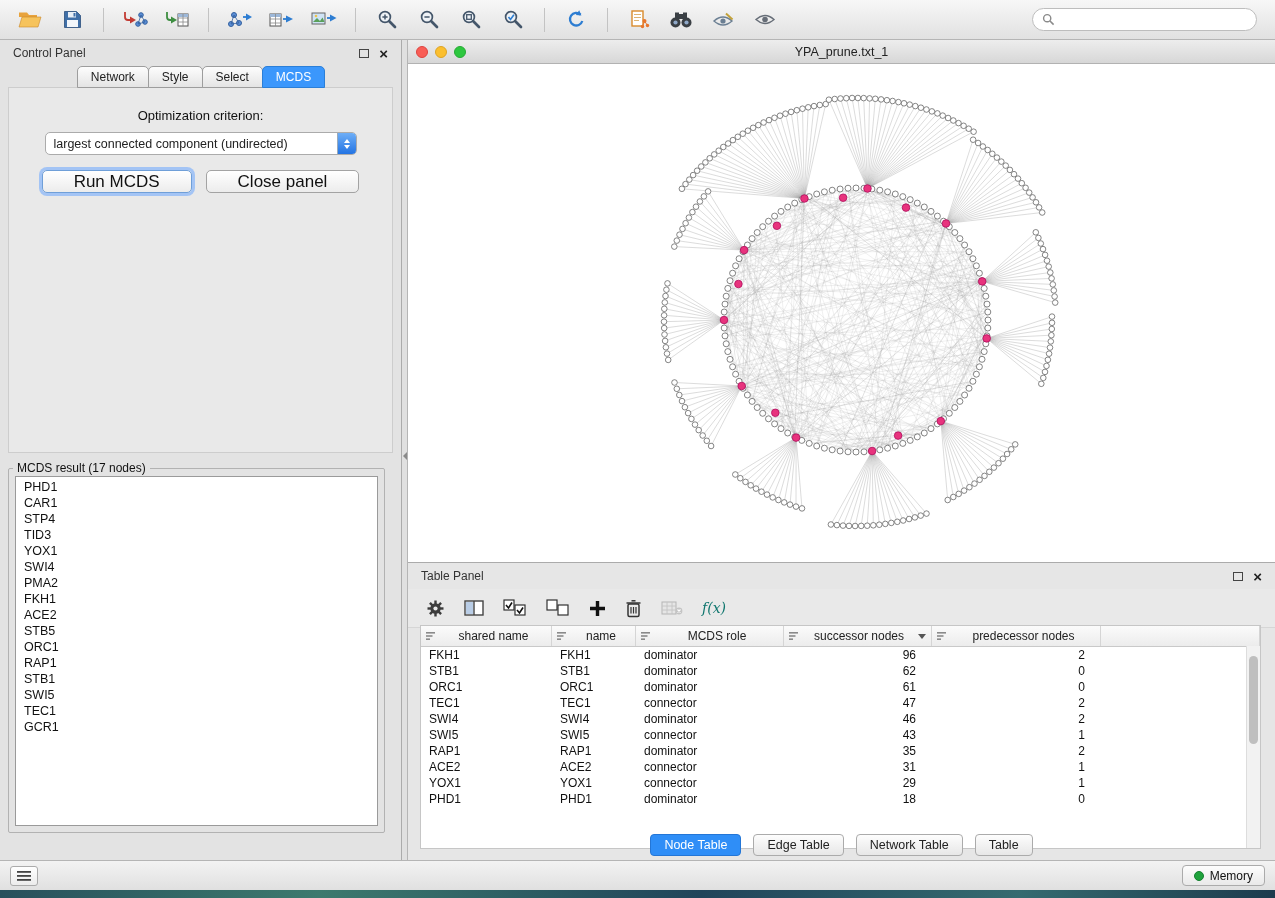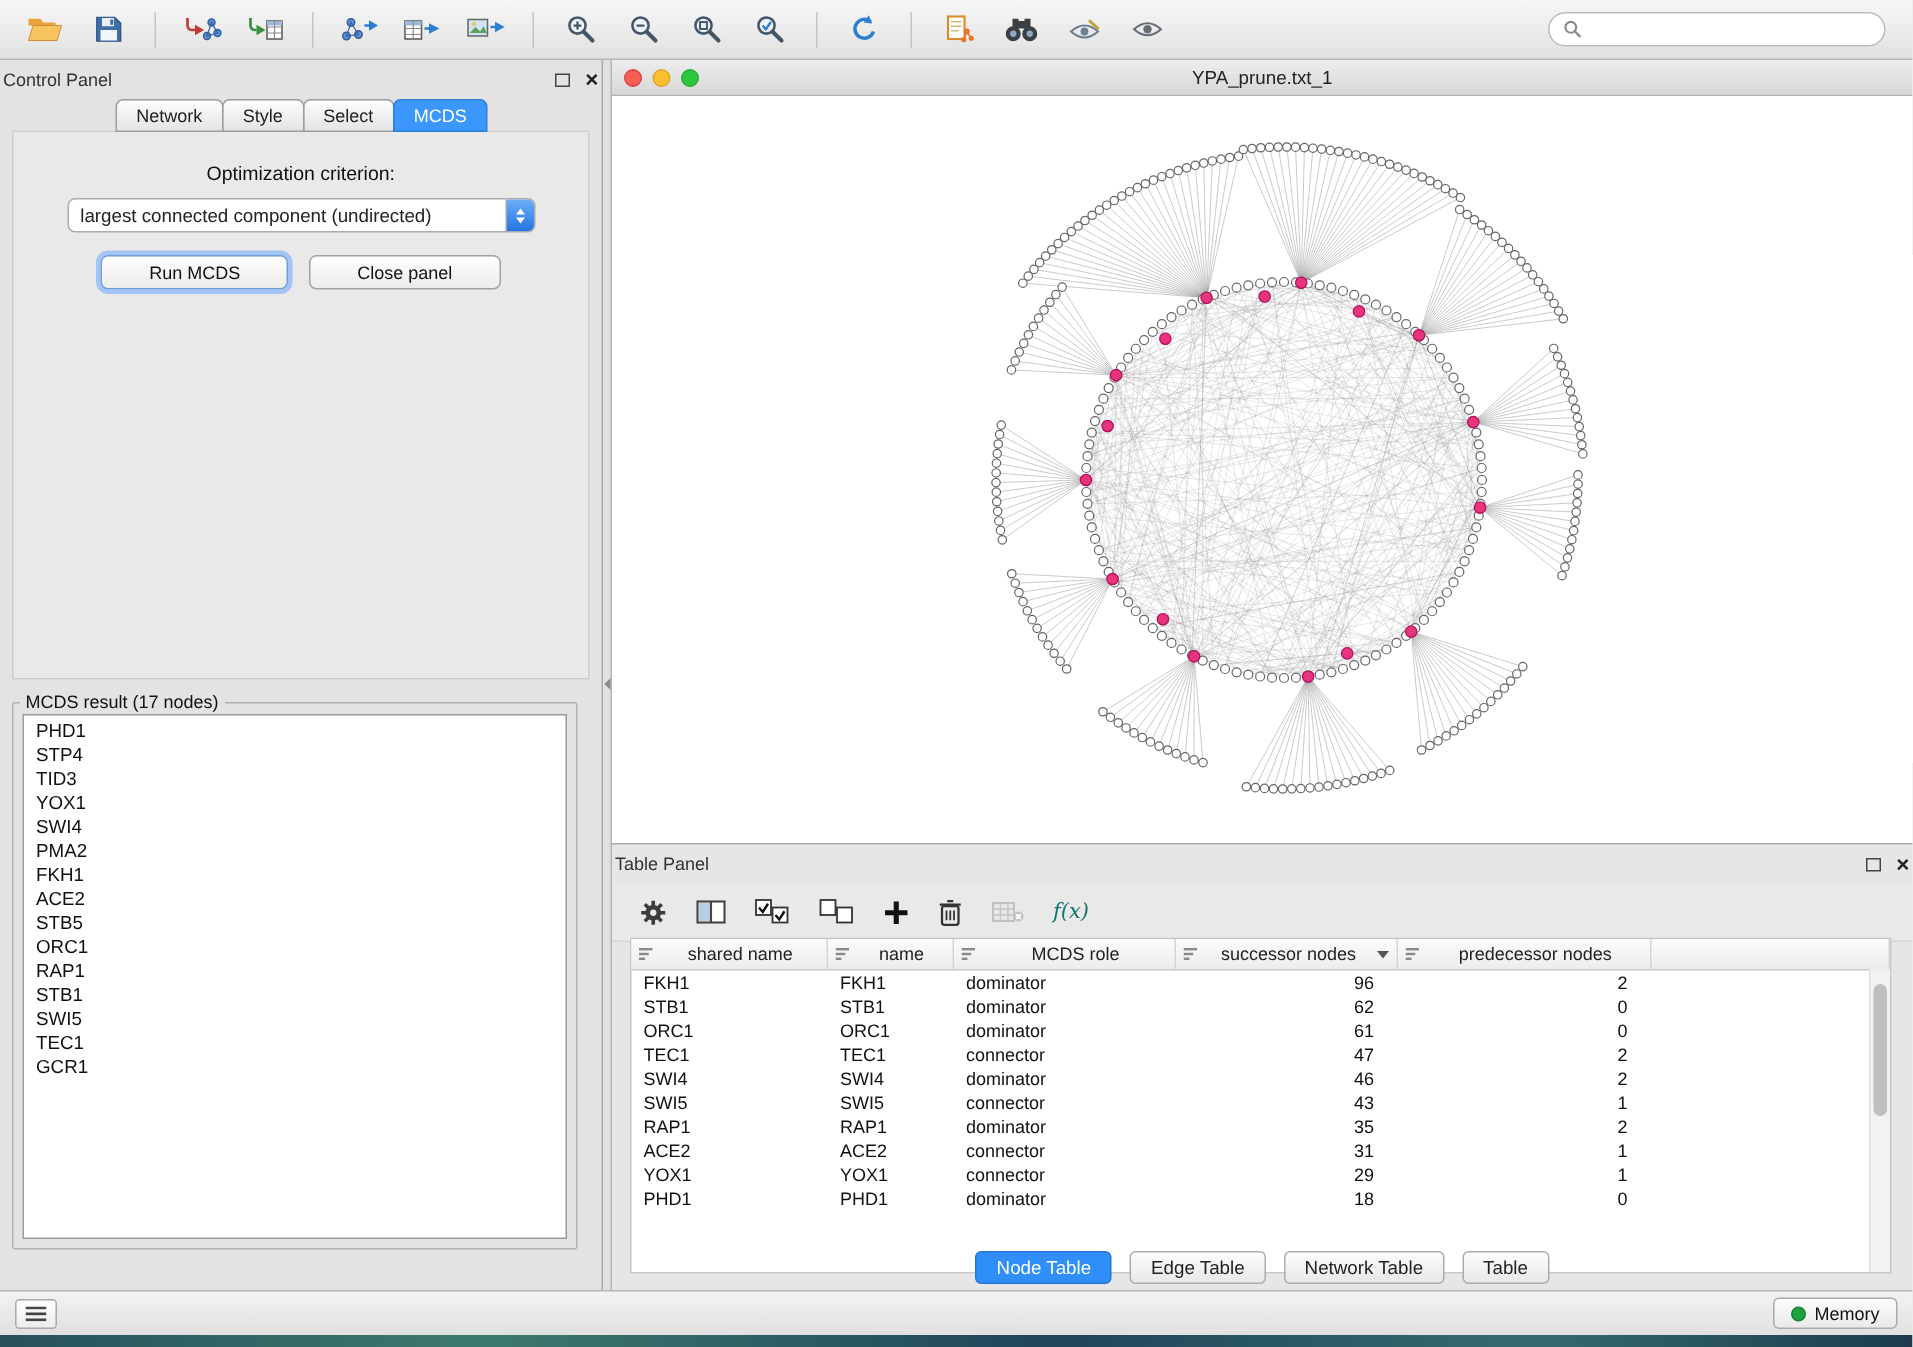--- a/index.html
+++ b/index.html
@@ -8,36 +8,36 @@
 
   
   .toolbar{position:absolute;left:0;top:0;width:100%;height:40px;background:linear-gradient(#f7f7f7,#e1e1e1);border-bottom:1px solid #b5b5b5;display:flex;align-items:center;padding:0 12px;box-sizing:border-box;gap:6px;}
   .tbtn{width:36px;height:30px;display:flex;align-items:center;justify-content:center;background:none;border:none;border-radius:4px;padding:0;cursor:default;}
   .sep{width:1px;height:24px;background:#c3c3c3;margin:0 7px;flex:0 0 auto;}
   .search-box{margin-left:auto;margin-right:6px;width:225px;height:23px;background:#fff;border:1px solid #bdbdbd;border-radius:12px;display:flex;align-items:center;padding:0 9px;gap:6px;box-sizing:border-box;}
   .search-box input{border:none;outline:none;flex:1;font-size:12px;font-family:"Liberation Sans",sans-serif;background:transparent;}
 
   
   .control-panel{position:absolute;left:0;top:40px;width:402px;height:820px;background:#e3e3e3;border-right:1px solid #ababab;box-sizing:border-box;}
-  .panel-header{height:26px;display:flex;align-items:center;padding:0 2px;font-size:12px;color:#333;}
+  .panel-header{height:26px;display:flex;align-items:center;padding:0 13px;font-size:12px;color:#333;}
   .win-icons{margin-left:auto;display:flex;align-items:center;gap:10px;}
   .sq-ic{width:8px;height:7px;border:1.5px solid #444;display:inline-block;}
   .x-ic{font-size:15px;font-weight:bold;color:#222;line-height:1;}
   .cp-tabs{display:flex;justify-content:center;position:relative;z-index:2;margin-bottom:-1px;}
   .cp-tab{padding:3px 13px;border:1px solid #9d9d9d;border-radius:5px 5px 0 0;background:linear-gradient(#fdfdfd,#e4e4e4);margin-right:-1px;font-size:12px;color:#222;}
   .cp-tab.active{background:#3b97fc;color:#fff;border-color:#2b7fd8;}
   .cp-content{margin:0 8px;background:#e9e9e9;border:1px solid #cdcdcd;height:366px;box-sizing:border-box;position:relative;}
   .opt-label{text-align:center;margin-top:20px;font-size:13px;color:#111;}
   .dropdown{margin:9px auto 0 auto;width:312px;height:23px;background:#fff;border:1px solid #ababab;border-radius:5px;display:flex;align-items:center;box-sizing:border-box;overflow:hidden;}
   .dropdown .dd-text{flex:1;padding:0 8px;font-size:12.5px;white-space:nowrap;}
   .stepper{width:18px;height:23px;background:linear-gradient(#71b1f8,#2071e2);display:flex;flex-direction:column;align-items:center;justify-content:center;gap:2px;border-left:1px solid #9ab;}
   .tri-up{width:0;height:0;border-left:3.5px solid transparent;border-right:3.5px solid transparent;border-bottom:4.5px solid #fff;}
   .tri-dn{width:0;height:0;border-left:3.5px solid transparent;border-right:3.5px solid transparent;border-top:4.5px solid #fff;}
   .btn-row{display:flex;justify-content:center;gap:14px;margin-top:15px;}
-  .btn{height:23px;padding:0 31px;font-size:12px;font-family:"Liberation Sans",sans-serif;background:linear-gradient(#ffffff,#ececec);border:1px solid #a3a3a3;border-radius:5px;color:#111;}
+  .btn{height:23px;padding:0 31px;font-size:17px;font-family:"Liberation Sans",sans-serif;background:linear-gradient(#ffffff,#ececec);border:1px solid #a3a3a3;border-radius:5px;color:#111;}
   .btn.focused{box-shadow:0 0 0 3px rgba(105,165,255,.55);border-color:#6f9fd8;}
   .result-fieldset{margin:8px 16px 0 8px;height:372px;border:1px solid #b2b2b2;border-radius:2px;padding:0 4px;box-sizing:border-box;}
   .result-fieldset legend{font-size:12px;padding:0 4px;color:#111;}
   .result-list{background:#fff;border:1px solid #9a9a9a;height:346px;margin:1px 2px 6px 2px;overflow:hidden;padding-top:2px;}
   .list-item{padding-left:8px;line-height:16px;font-size:12.5px;color:#111;}
 
   
   .splitter{position:absolute;left:402px;top:40px;width:6px;height:820px;background:#e0e0e0;border-right:1px solid #b5b5b5;box-sizing:border-box;}
   .splitter .grip{position:absolute;top:412px;left:1px;width:0;height:0;border-top:4px solid transparent;border-bottom:4px solid transparent;border-right:4px solid #8a8a8a;}
 
@@ -252,20 +252,21 @@
       </div>
       <div class="btn-row">
         <button class="btn focused">Run MCDS</button>
         <button class="btn">Close panel</button>
       </div>
     </div>
     <fieldset class="result-fieldset">
       <legend>MCDS result (17 nodes)</legend>
       <div class="result-list">
           <div class="list-item">PHD1</div>
+          <div class="list-item">CAR1</div>
           <div class="list-item">STP4</div>
           <div class="list-item">TID3</div>
           <div class="list-item">YOX1</div>
           <div class="list-item">SWI4</div>
           <div class="list-item">PMA2</div>
           <div class="list-item">FKH1</div>
           <div class="list-item">ACE2</div>
           <div class="list-item">STB5</div>
           <div class="list-item">ORC1</div>
           <div class="list-item">RAP1</div>

